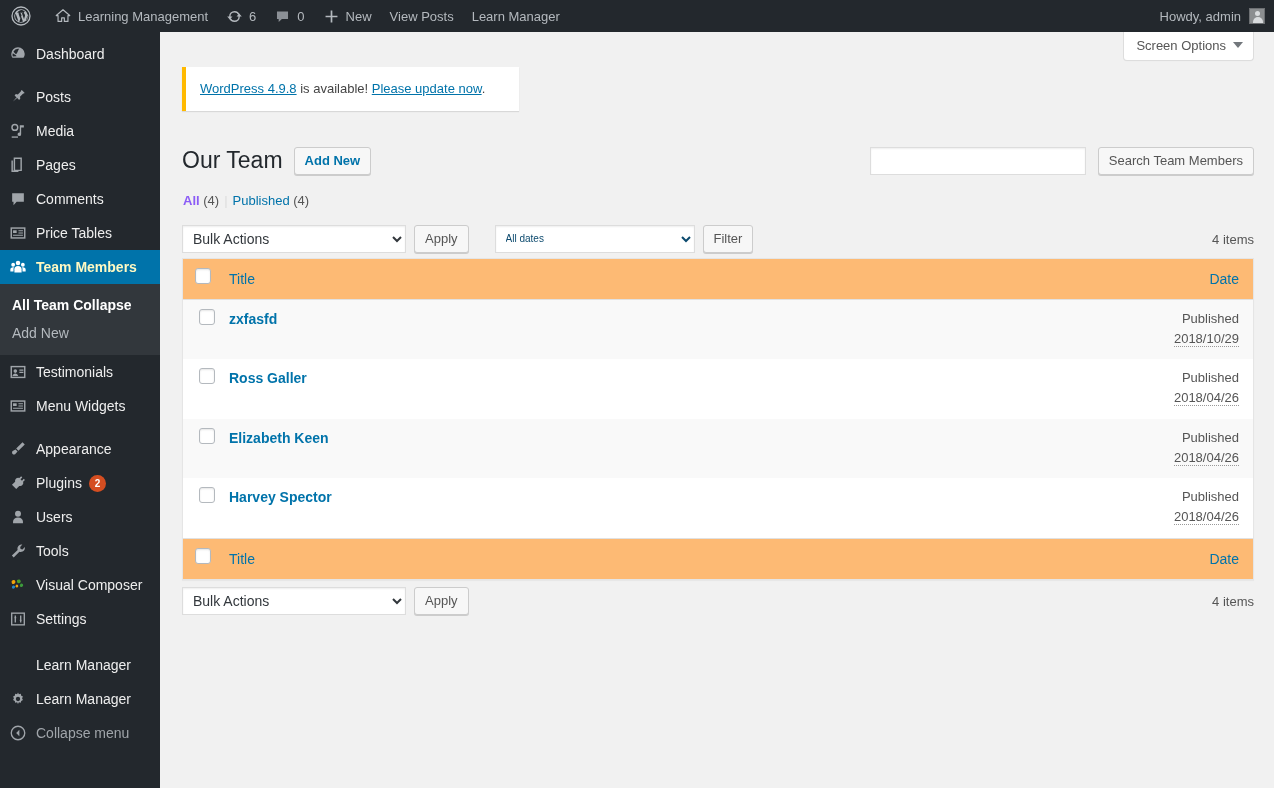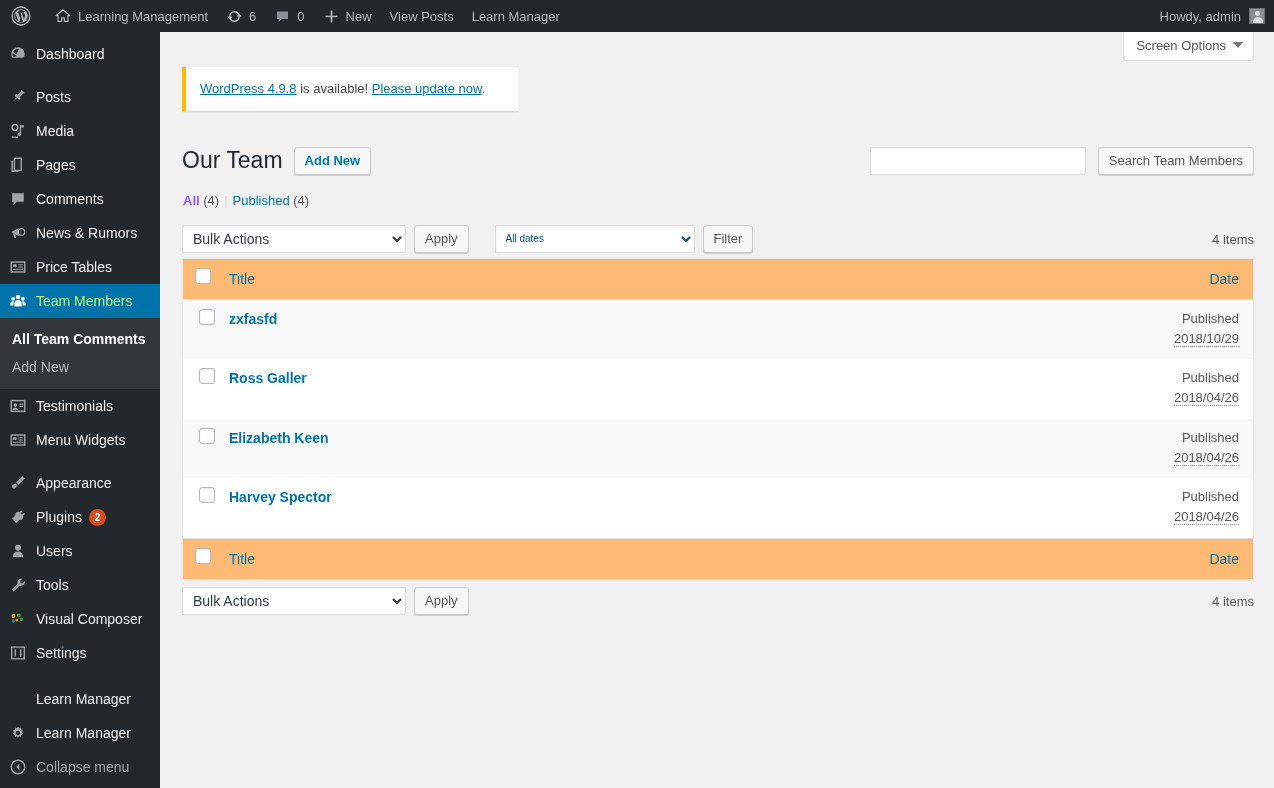--- a/index.html
+++ b/index.html
@@ -71,22 +71,22 @@
     line-height: 18px;
   }
   .menu-item .mi-icon {
     width: 36px; min-width: 36px;
     display: flex; align-items: center; justify-content: center;
     color: #a0a5aa;
   }
   .menu-item .mi-label { white-space: nowrap; }
   .menu-item.current {
     background: #0073aa;
-    color: #bef264;
-    font-weight: 400;
+    color: #fef9c3;
+    font-weight: 700;
   }
   .menu-item.current .mi-icon { color: #fff; }
   .menu-item.current::after {
     content: "";
     position: absolute; right: -8px; top: 50%;
     margin-top: -8px;
     border-style: solid;
     border-width: 8px 0 8px 8px;
     border-color: transparent transparent transparent #f1f1f1;
   }
@@ -466,30 +466,20 @@
 
   <div class="menu-item">
     <span class="mi-icon">
       <svg width="18" height="18" viewBox="0 0 20 20">
           <path d="M3.5 3.5h13v9.5h-8L5 17v-4H3.5z" fill="currentColor"></path>
         </svg>
     </span>
     <span class="mi-label">Comments</span>
   </div>
 
-  <div class="menu-item">
-    <span class="mi-icon">
-      <svg width="18" height="18" viewBox="0 0 20 20">
-          <path d="M3 8.5l8-4v9l-8-4z" fill="currentColor"></path>
-          <path d="M4.5 10.5l1.5 5h2l-1-4.4z" fill="currentColor"></path>
-          <circle cx="13.8" cy="8.8" r="3.6" fill="none" stroke="currentColor" stroke-width="1.5"></circle>
-        </svg>
-    </span>
-    <span class="mi-label">News &amp; Rumors</span>
-  </div>
 
   <div class="menu-item">
     <span class="mi-icon">
       <svg width="18" height="18" viewBox="0 0 20 20">
           <rect x="2.5" y="4.5" width="15" height="11" fill="none" stroke="currentColor" stroke-width="1.6"></rect>
           <rect x="4.5" y="7" width="4" height="3" fill="currentColor"></rect>
           <path d="M10.5 7.5h5M10.5 10h5M4.5 12.5h11" stroke="currentColor" stroke-width="1.3"></path>
         </svg>
     </span>
     <span class="mi-label">Price Tables</span>
@@ -503,21 +493,21 @@
           <circle cx="15.4" cy="7.5" r="2.1" fill="currentColor"></circle>
           <path d="M10 9c-2.6 0-4 1.5-4 3.4V16h8v-3.6c0-1.9-1.4-3.4-4-3.4z" fill="currentColor"></path>
           <path d="M4.6 10.4c-1.9 0-3.1 1.1-3.1 2.5V15H5v-2.6c0-.8.2-1.5.6-2z" fill="currentColor"></path>
           <path d="M15.4 10.4c1.9 0 3.1 1.1 3.1 2.5V15H15v-2.6c0-.8-.2-1.5-.6-2z" fill="currentColor"></path>
         </svg>
     </span>
     <span class="mi-label">Team Members</span>
   </div>
 
   <div class="submenu">
-    <div class="submenu-item current">All Team Comments</div>
+    <div class="submenu-item current">All Team Collapse</div>
     <div class="submenu-item">Add New</div>
   </div>
 
   <div class="menu-item">
     <span class="mi-icon">
       <svg width="18" height="18" viewBox="0 0 20 20">
           <rect x="2.5" y="4" width="15" height="12" fill="none" stroke="currentColor" stroke-width="1.6"></rect>
           <circle cx="7" cy="9" r="2" fill="currentColor"></circle>
           <path d="M3.8 14.5c.4-1.8 1.7-2.8 3.2-2.8s2.8 1 3.2 2.8z" fill="currentColor"></path>
           <path d="M11.5 8h4.5M11.5 10.5h4.5" stroke="currentColor" stroke-width="1.3"></path>

